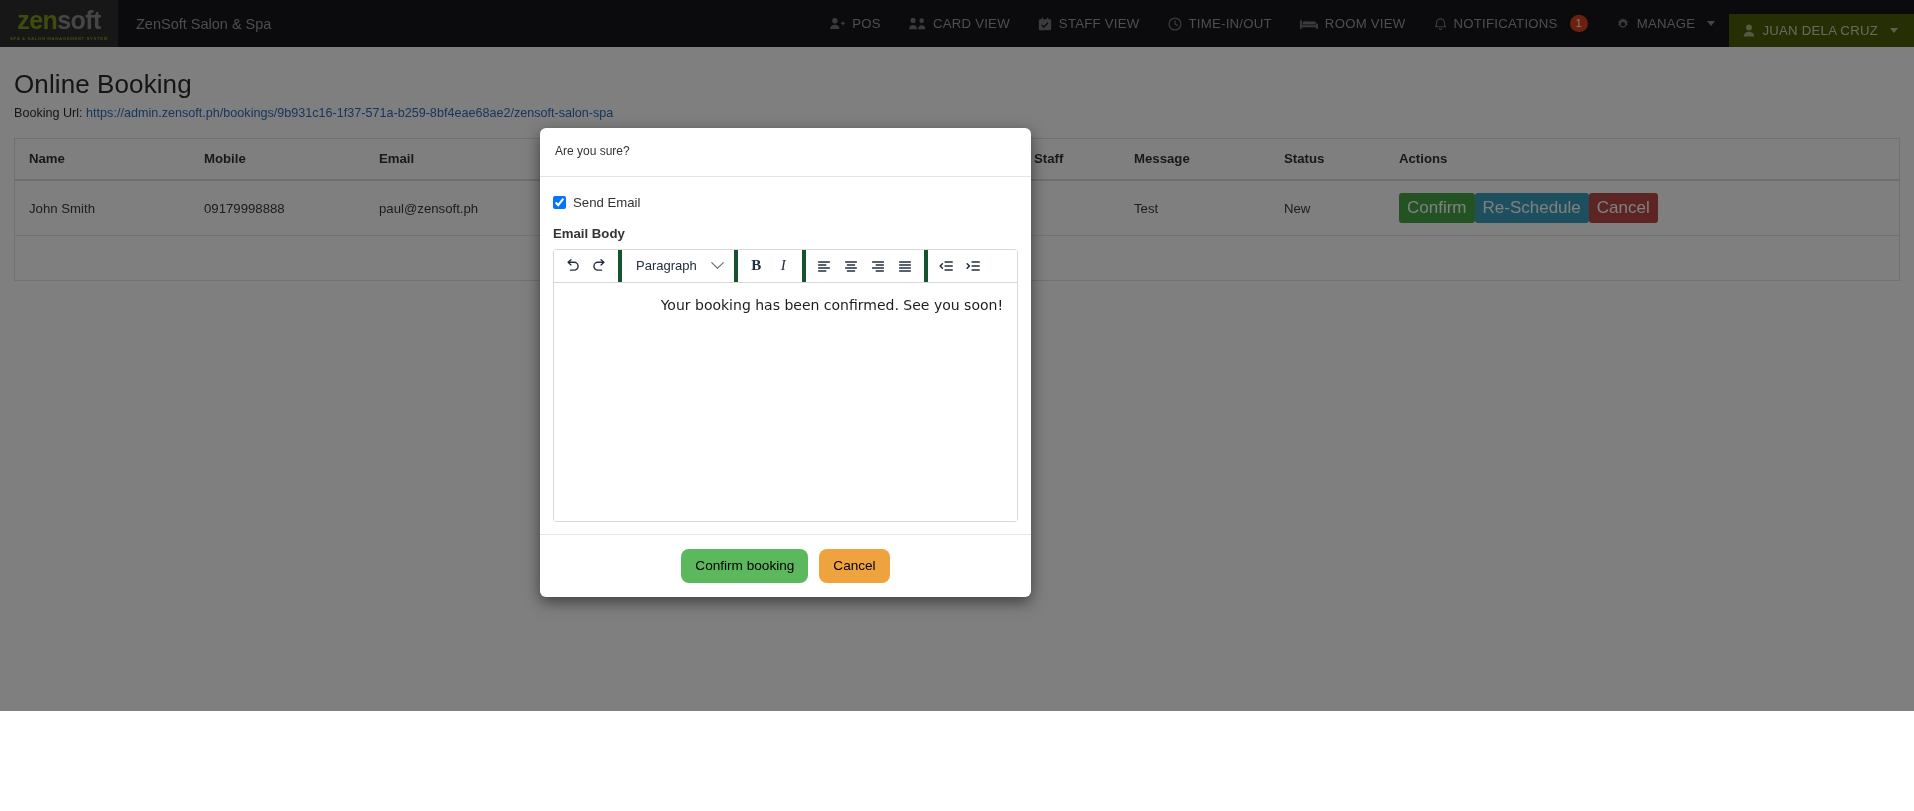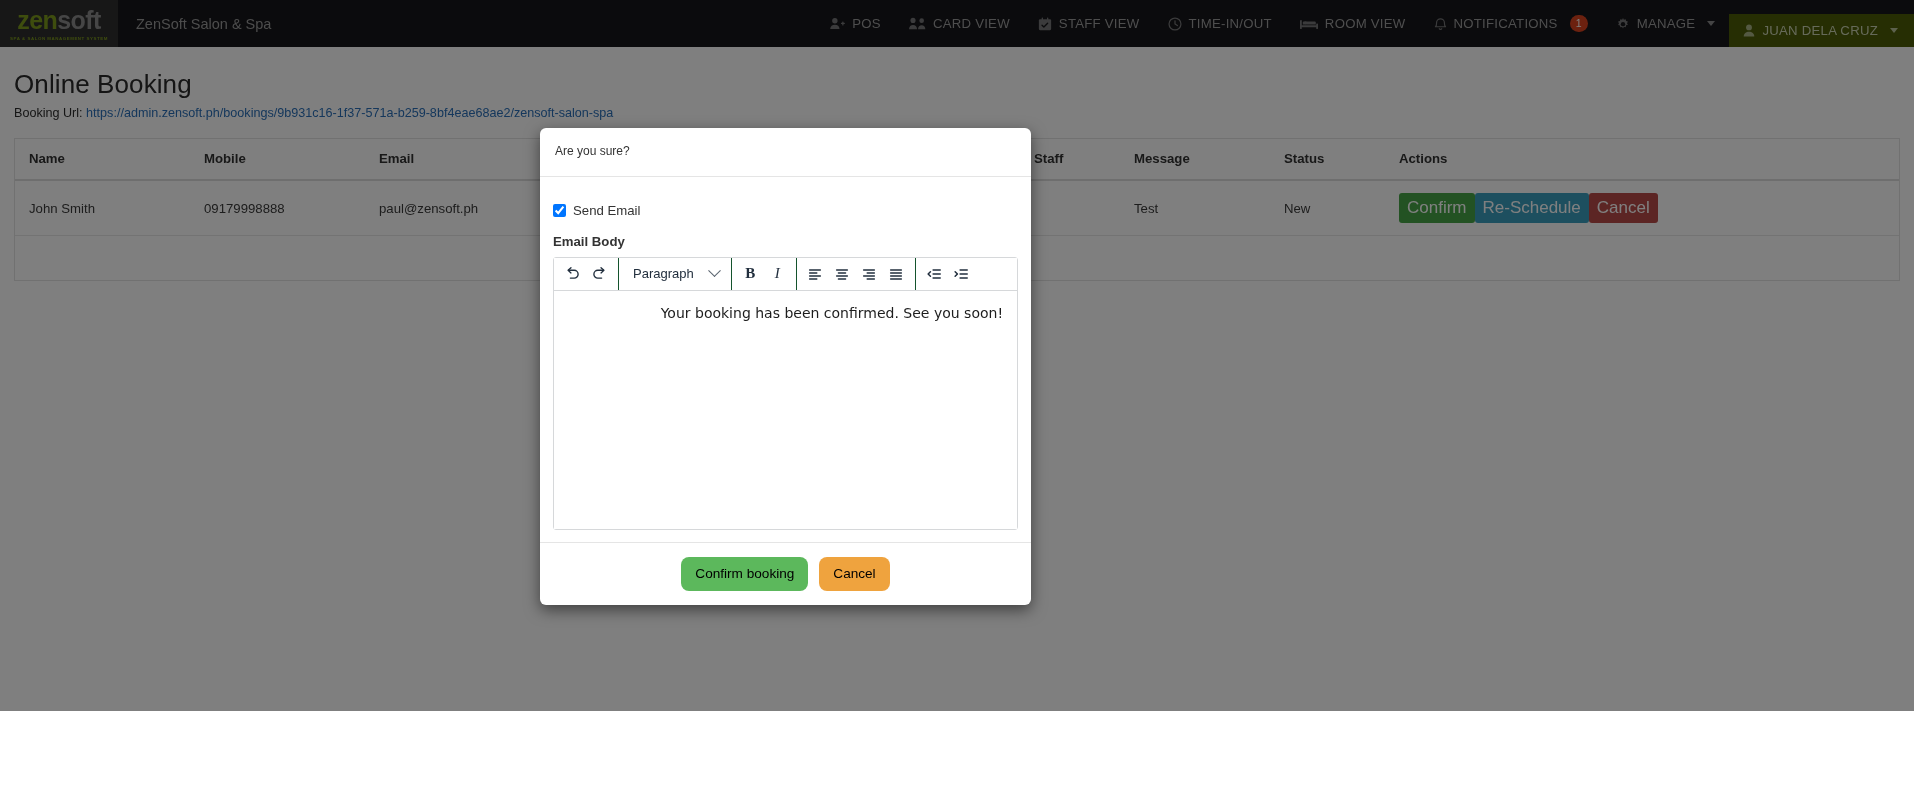--- a/index.html
+++ b/index.html
@@ -200,21 +200,21 @@
     margin: 0;
     line-height: 1.4;
   }
   .modal-body { padding: 16px 13px 12px 13px; }
 
   .checkbox-row {
     display: flex;
     align-items: center;
     gap: 7px;
     margin-bottom: 16px;
-    margin-top: 10px;
+    margin-top: 2px;
   }
   .checkbox-row input[type="checkbox"] {
     width: 13px; height: 13px; margin: 0;
     cursor: pointer;
   }
   .checkbox-row label {
     font-size: 13.2px;
     color: #333333;
     cursor: pointer;
   }
@@ -236,21 +236,21 @@
     display: flex;
     align-items: stretch;
     border-bottom: 1px solid #d6d8da;
     background: #ffffff;
     height: 33px;
   }
   .tb-group {
     display: flex;
     align-items: center;
     padding: 0 5px;
-    border-right: 1px solid #14532d;
+    border-right: 4px solid #14532d;
   }
   .tb-group:last-child { border-right: none; }
   .tb-btn {
     width: 27px; height: 27px;
     display: flex; align-items: center; justify-content: center;
     border: none; background: transparent;
     cursor: pointer; border-radius: 3px;
     color: #222f3e;
     padding: 0;
   }

